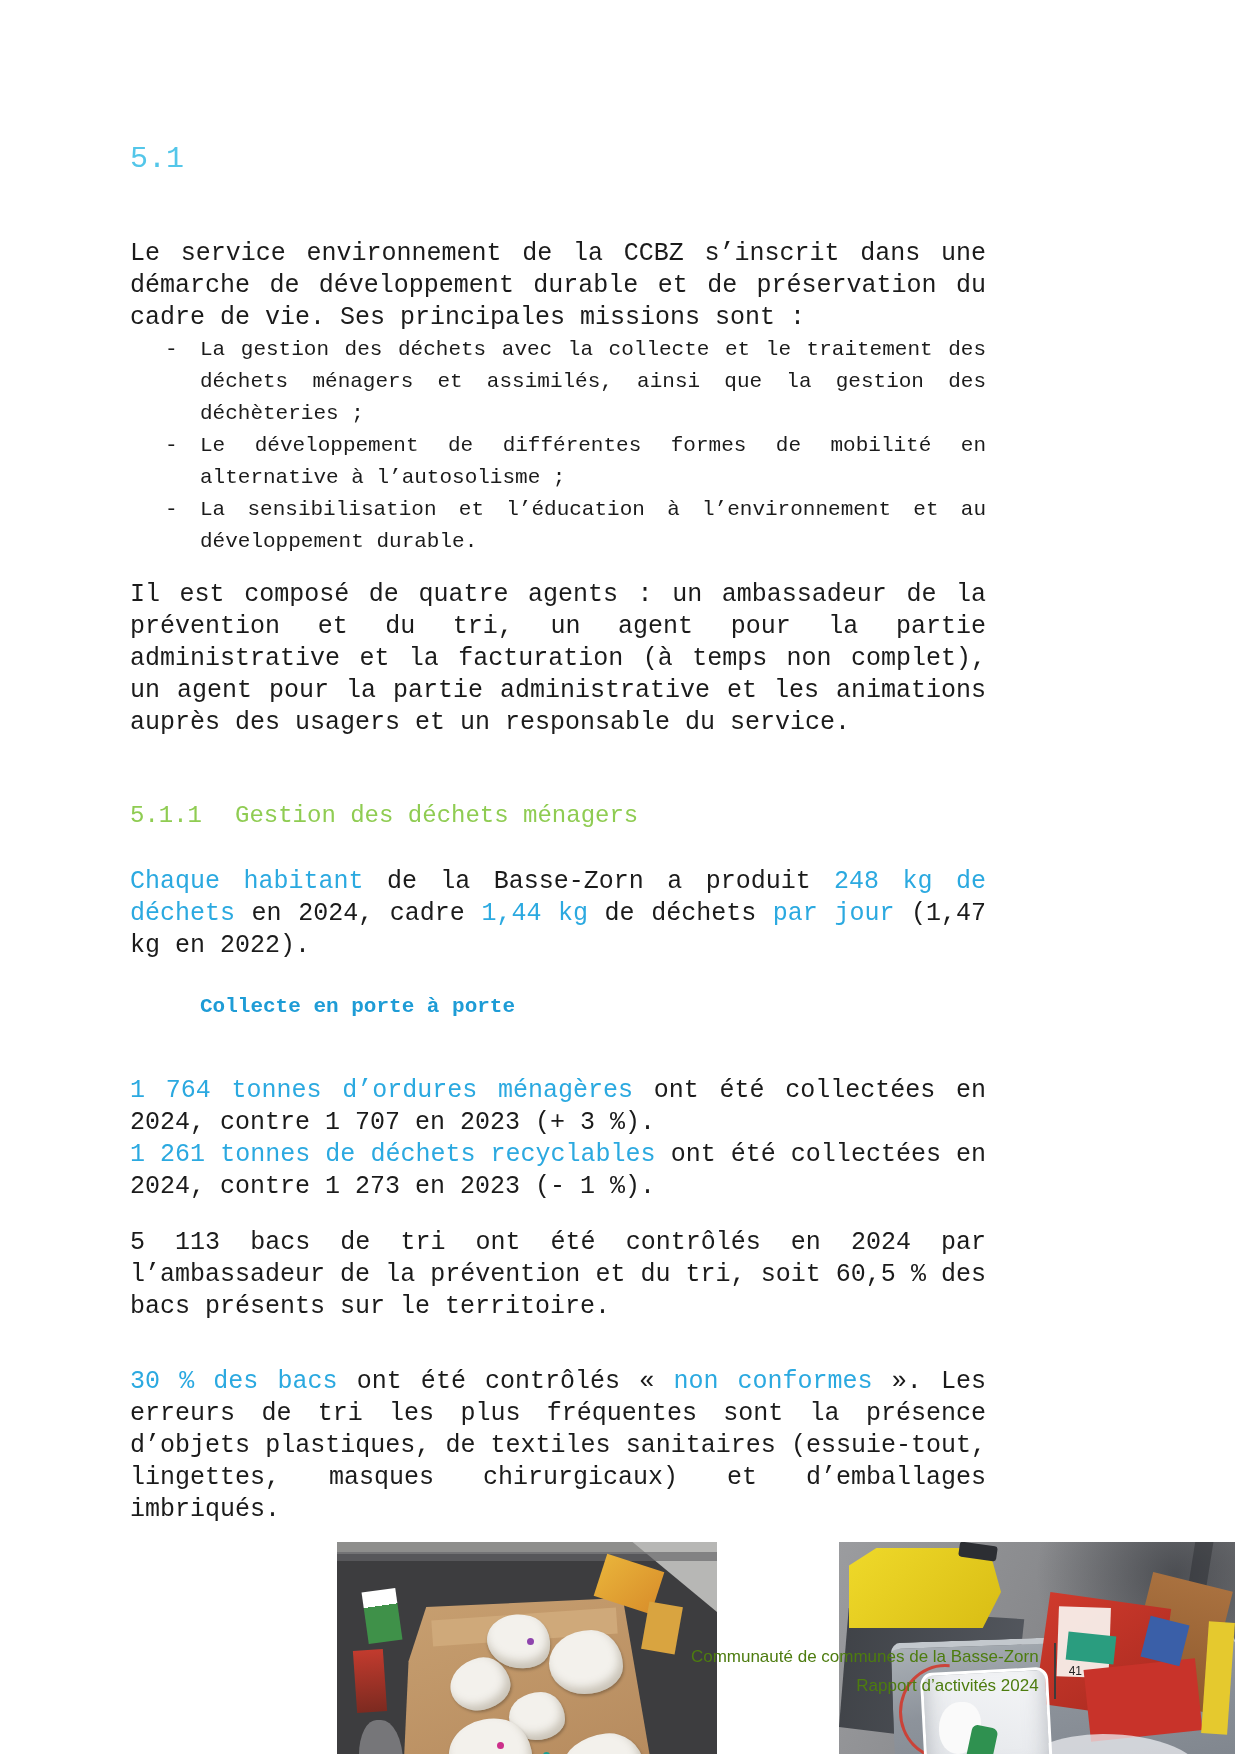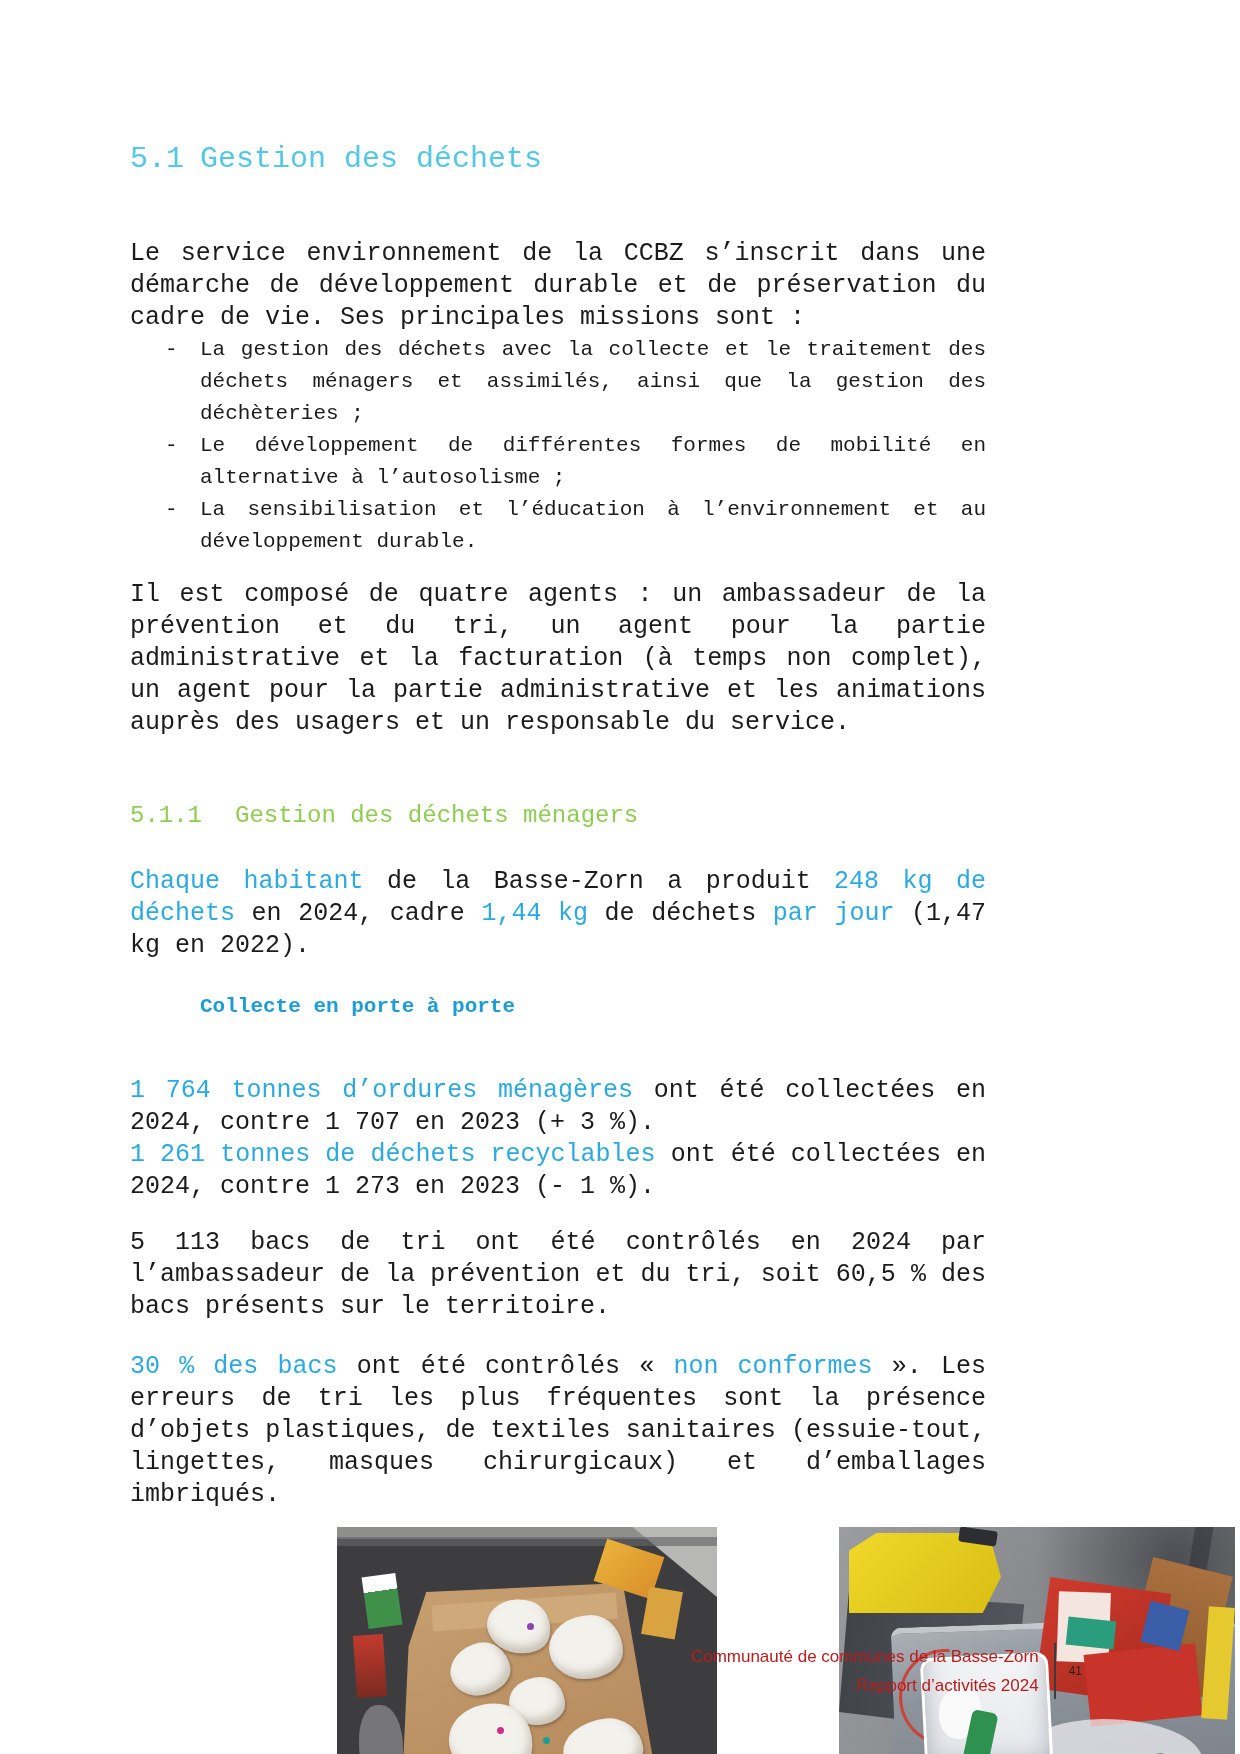--- a/index.html
+++ b/index.html
@@ -51,21 +51,21 @@
   .p-production{margin-top:33px;}
   .collecte-heading{
     margin-top:30px;
     margin-left:70px;
     font-size:21px;line-height:30px;
     font-weight:bold;
     color:var(--bold-blue);
   }
   .p-tonnage{margin-top:53px;}
   .p-bacs{margin-top:24px;}
-  .p-conformes{margin-top:28px;}
+  .p-conformes{margin-top:43px;}
   .run-blue{color:var(--accent-blue);}
 
   
   .photos-row{
     display:flex;gap:42px;
     margin-left:167px;margin-top:0;
     align-items:flex-start;
   }
   .photo{position:relative;overflow:hidden;flex:none;}
   .photo *{position:absolute;}
@@ -142,33 +142,32 @@
     background:rgba(235,236,240,.75);border-radius:45% 55% 40% 50%;}
   .rp-glass{left:292px;top:228px;width:40px;height:22px;background:#4a7c3f;border-radius:10px;transform:rotate(-10deg);}
   .rp-redbit{left:236px;top:232px;width:34px;height:20px;background:#c44;border-radius:6px;transform:rotate(8deg);}
   .rp-ystrip{right:4px;top:80px;width:26px;height:112px;background:#e5c92e;transform:rotate(4deg);}
 
   
   .footer{
     position:absolute;right:158px;bottom:54px;
     display:flex;align-items:center;
   }
-  .footer-text{text-align:right;font-size:17px;line-height:29px;color:#b91c1c;}
+  .footer-text{text-align:right;font-size:17px;line-height:29px;color:#4d7c0f;}
   .footer-divider{width:2px;height:56px;background:#3c3c3c;margin:0 13px 0 15px;}
   .footer-page{font-size:12px;color:#242424;}
 </style>
 </head>
 <body>
 
 <div class="page">
   <div class="content">
 
     <div class="h1">
       <span class="num">5.1</span>
-      <span class="ttl">Gestion des déchets</span>
     </div>
 
     <div class="para p-intro">Le service environnement de la CCBZ s’inscrit dans une démarche de développement durable et de préservation du cadre de vie. Ses principales missions sont :</div>
 
     <div class="bullets">
       <div class="bullet-row">
         <span class="marker">-</span>
         <span class="b-text">La gestion des déchets avec la collecte et le traitement des déchets ménagers et assimilés, ainsi que la gestion des déchèteries ;</span>
       </div>
       <div class="bullet-row">

